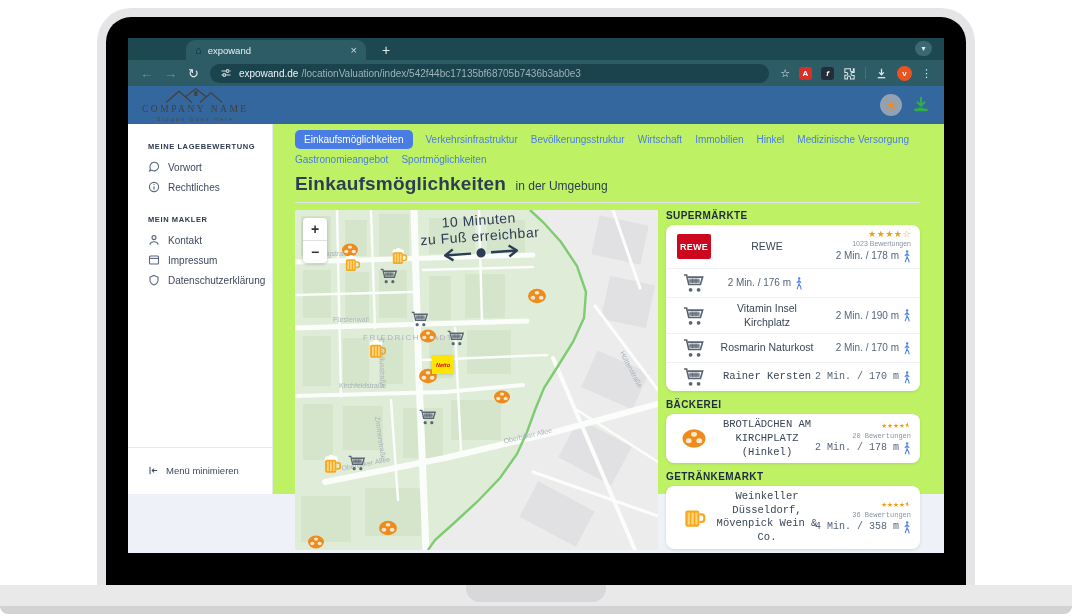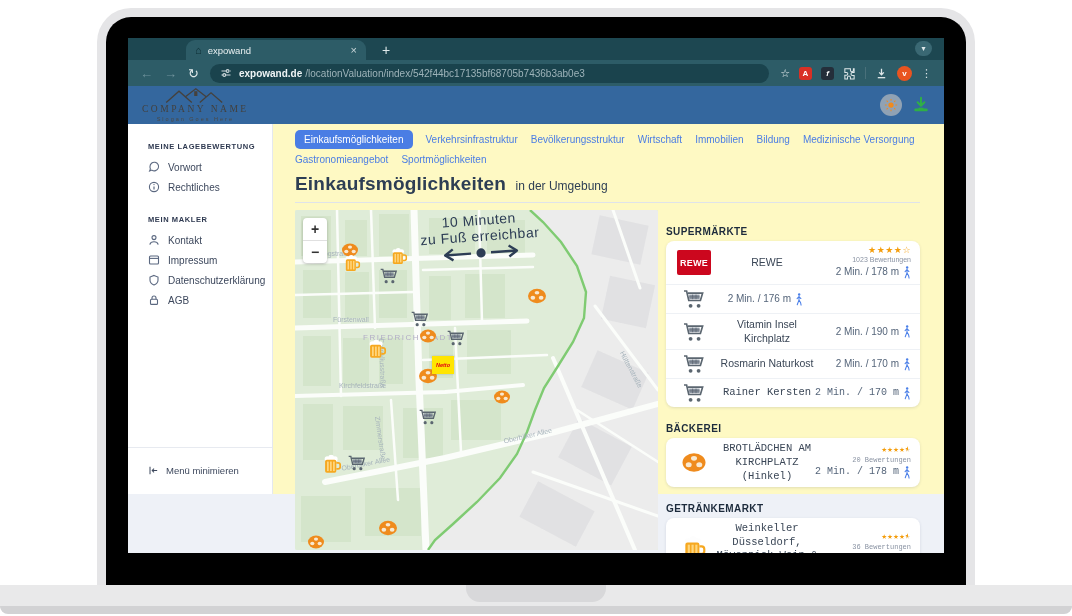--- a/index.html
+++ b/index.html
@@ -18,32 +18,32 @@
   .tab{height:20px;width:180px;background:#2d5c67;border-radius:9px 9px 0 0;display:flex;align-items:center;gap:6px;padding:0 9px;box-sizing:border-box;}
   .tab .home-glyph{color:#0e2f36;font-size:11px;line-height:1;}
   .tab-title{color:#e9f0f1;font-size:9.5px;flex:1;}
   .tab-close{color:#c9d6d9;font-size:11px;line-height:1;}
   .newtab{color:#dfe9ea;font-size:14px;margin-left:16px;line-height:20px;}
   .tabbar-chevron{position:absolute;right:12px;top:3px;width:17px;height:15px;background:#3a6873;border-radius:8px;color:#dfe9ea;font-size:8px;display:flex;align-items:center;justify-content:center;}
   .toolbar{height:26px;background:#2d5c67;display:flex;align-items:center;padding:0 12px;gap:11px;box-sizing:border-box;}
   .nav-glyph{font-size:13px;color:#6f939c;line-height:1;}
   .nav-glyph.lit{color:#dfe8ea;}
   .urlbar{flex:1;height:19px;background:#1a434d;border-radius:10px;display:flex;align-items:center;gap:7px;padding:0 10px;box-sizing:border-box;overflow:hidden;}
-  .url-domain{color:#eef4f5;font-size:10px;font-weight:bold;white-space:nowrap;}
+  .url-domain{color:#eef4f5;font-size:10px;font-weight:normal;white-space:nowrap;}
   .url-path{color:#9db3b9;font-size:10px;white-space:nowrap;margin-left:-4px;}
   .toolbar-icons{display:flex;align-items:center;gap:9px;}
   .mini-ext{width:13px;height:13px;border-radius:3px;display:flex;align-items:center;justify-content:center;font-size:8px;font-weight:bold;color:#fff;}
   .mini-ext.pdf{background:#d93025;}
   .mini-ext.fx{background:#242e3a;font-style:italic;}
   .tb-sep{width:1px;height:12px;background:#49707a;}
   .avatar{width:15px;height:15px;border-radius:50%;background:#e95420;color:#fff;font-size:8px;font-weight:bold;display:flex;align-items:center;justify-content:center;}
   .kebab{color:#dfe8ea;font-size:11px;}
 
   
-  .site{position:relative;height:408px;background:#fef9c3;}
+  .site{position:relative;height:408px;background:#bef264;}
   .site-header{height:38px;background:#34679e;display:flex;align-items:center;padding:0 14px;box-sizing:border-box;}
   .logo{display:flex;flex-direction:column;align-items:center;line-height:1;}
   .logo-name{font-family:"Liberation Serif",serif;font-size:9.5px;letter-spacing:2.5px;color:#42403e;margin-top:1px;}
   .logo-slogan{font-size:5.5px;letter-spacing:2px;color:#4a4844;margin-top:2px;}
   .header-actions{margin-left:auto;display:flex;align-items:center;gap:10px;}
   .theme-circle{width:22px;height:22px;border-radius:50%;background:#90a2b4;display:flex;align-items:center;justify-content:center;}
 
   .sidebar{position:absolute;left:0;top:38px;bottom:0;width:145px;background:#fff;border-right:1px solid #e4e8ef;box-sizing:border-box;}
   .sb-title{font-size:7.5px;font-weight:bold;letter-spacing:.6px;color:#2e3950;margin:18px 0 6px 20px;}
   .sb-item{display:flex;align-items:center;gap:8px;padding:4px 0 4px 20px;font-size:10px;color:#3d485d;cursor:pointer;text-align:right;}
@@ -71,21 +71,21 @@
   .map-note{position:absolute;left:100px;top:2px;width:170px;text-align:center;transform:rotate(-4deg);color:#2d3d55;z-index:4;}
   .map-note .l1{font-size:14px;font-weight:500;letter-spacing:.5px;}
   .map-note .l2{font-size:14px;font-weight:500;letter-spacing:.5px;}
   .street-label{position:absolute;font-size:7px;color:#a6b3bb;white-space:nowrap;z-index:2;}
   .street-label.district{font-size:8px;letter-spacing:1.5px;color:#b2adc6;}
   .marker{position:absolute;transform:translate(-50%,-50%);z-index:3;cursor:pointer;}
   .netto-marker{width:22px;height:18px;background:#ffe500;display:flex;align-items:center;justify-content:center;font-size:5.5px;font-weight:bold;font-style:italic;color:#e30613;box-shadow:0 0 2px rgba(0,0,0,.2);}
 
   
   .places{width:254px;}
-  .sec-title{font-size:10px;font-weight:bold;letter-spacing:.4px;color:#1d2b3c;margin:16px 0 4px;}
+  .sec-title{font-size:10px;font-weight:bold;letter-spacing:.4px;color:#1d2b3c;margin:0 0 4px;}
   .sec-title + .card{margin-bottom:8px;}
   .card{background:#fff;border-radius:8px;box-shadow:0 1px 3px rgba(40,60,90,.14);}
   .prow{display:flex;align-items:center;padding:4px 9px;border-bottom:1px solid #eef1f5;box-sizing:border-box;cursor:pointer;}
   .prow:last-child{border-bottom:none;font-family:Liberation Mono, monospace;}
   .prow-icon{width:38px;display:flex;justify-content:center;align-items:center;flex:0 0 auto;}
   .prow-name{flex:1;text-align:center;font-size:10.5px;color:#3a4656;line-height:1.3;padding:0 2px;}
   .prow-meta{width:90px;flex:0 0 auto;display:flex;flex-direction:column;align-items:flex-end;gap:1px;}
   .stars{font-size:9px;letter-spacing:.5px;line-height:1;}
   .st{color:#f49d0b;}
   .st.h{position:relative;color:#eedcbb;}
@@ -208,45 +208,38 @@
               <path d="M1.5 4.4h9" stroke="#5b6880" stroke-width="1.1"></path>
             </svg>
           <span>Impressum</span>
         </div>
         <div class="sb-item">
           <svg width="12" height="12" viewBox="0 0 12 12">
               <path d="M6 1.4 10 3v3.2c0 2.4-1.8 3.8-4 4.8-2.2-1-4-2.4-4-4.8V3z" fill="none" stroke="#5b6880" stroke-width="1.1"></path>
             </svg>
           <span>Datenschutzerklärung</span>
         </div>
-        <div class="sb-item">
-          <svg width="12" height="12" viewBox="0 0 12 12">
-              <rect x="2.5" y="5.2" width="7" height="5.2" rx="1" fill="none" stroke="#5b6880" stroke-width="1.1"></rect>
-              <path d="M4 5.2V4a2 2 0 0 1 4 0v1.2" fill="none" stroke="#5b6880" stroke-width="1.1"></path>
-            </svg>
-          <span>AGB</span>
-        </div>
 
         <div class="sb-divider"></div>
         <div class="sb-minimize">
           <svg width="11" height="11" viewBox="0 0 12 12">
               <path d="M2.2 2v8M10 6H4.6M6.6 4 4.6 6l2 2" fill="none" stroke="#3d485d" stroke-width="1.1"></path>
             </svg>
           <span>Menü minimieren</span>
         </div>
       </div>
 
       <div class="main">
         <div class="tabs-row">
           <span class="site-tab active">Einkaufsmöglichkeiten</span>
           <span class="site-tab">Verkehrsinfrastruktur</span>
           <span class="site-tab">Bevölkerungsstruktur</span>
           <span class="site-tab">Wirtschaft</span>
           <span class="site-tab">Immobilien</span>
-          <span class="site-tab">Bildung</span>
+          <span class="site-tab">Hinkel</span>
           <span class="site-tab">Medizinische Versorgung</span>
         </div>
         <div class="tabs-row">
           <span class="site-tab">Gastronomieangebot</span>
           <span class="site-tab">Sportmöglichkeiten</span>
         </div>
 
         <div class="title-row">
           <h1 class="page-title">Einkaufsmöglichkeiten</h1>
           <span class="page-subtitle">in der Umgebung</span>

